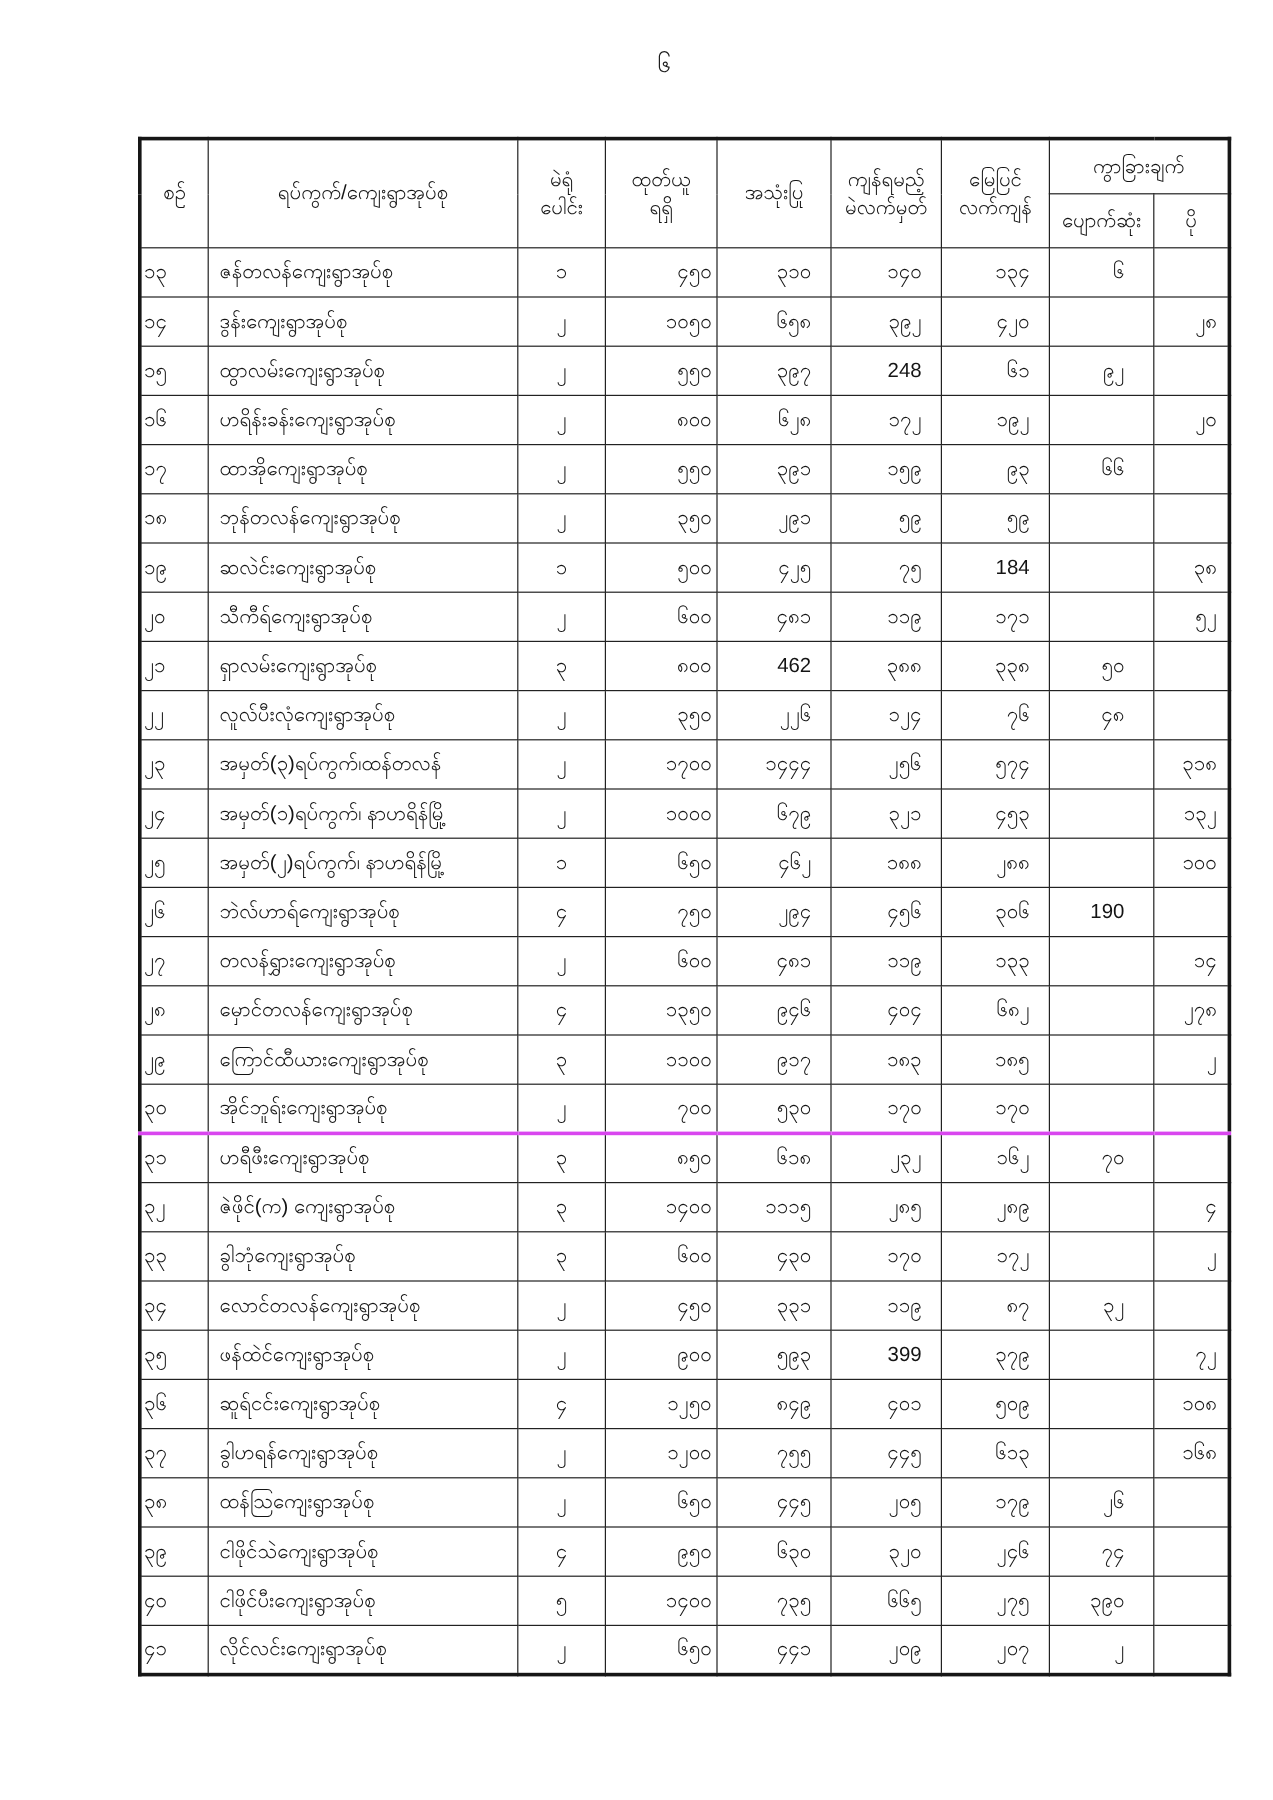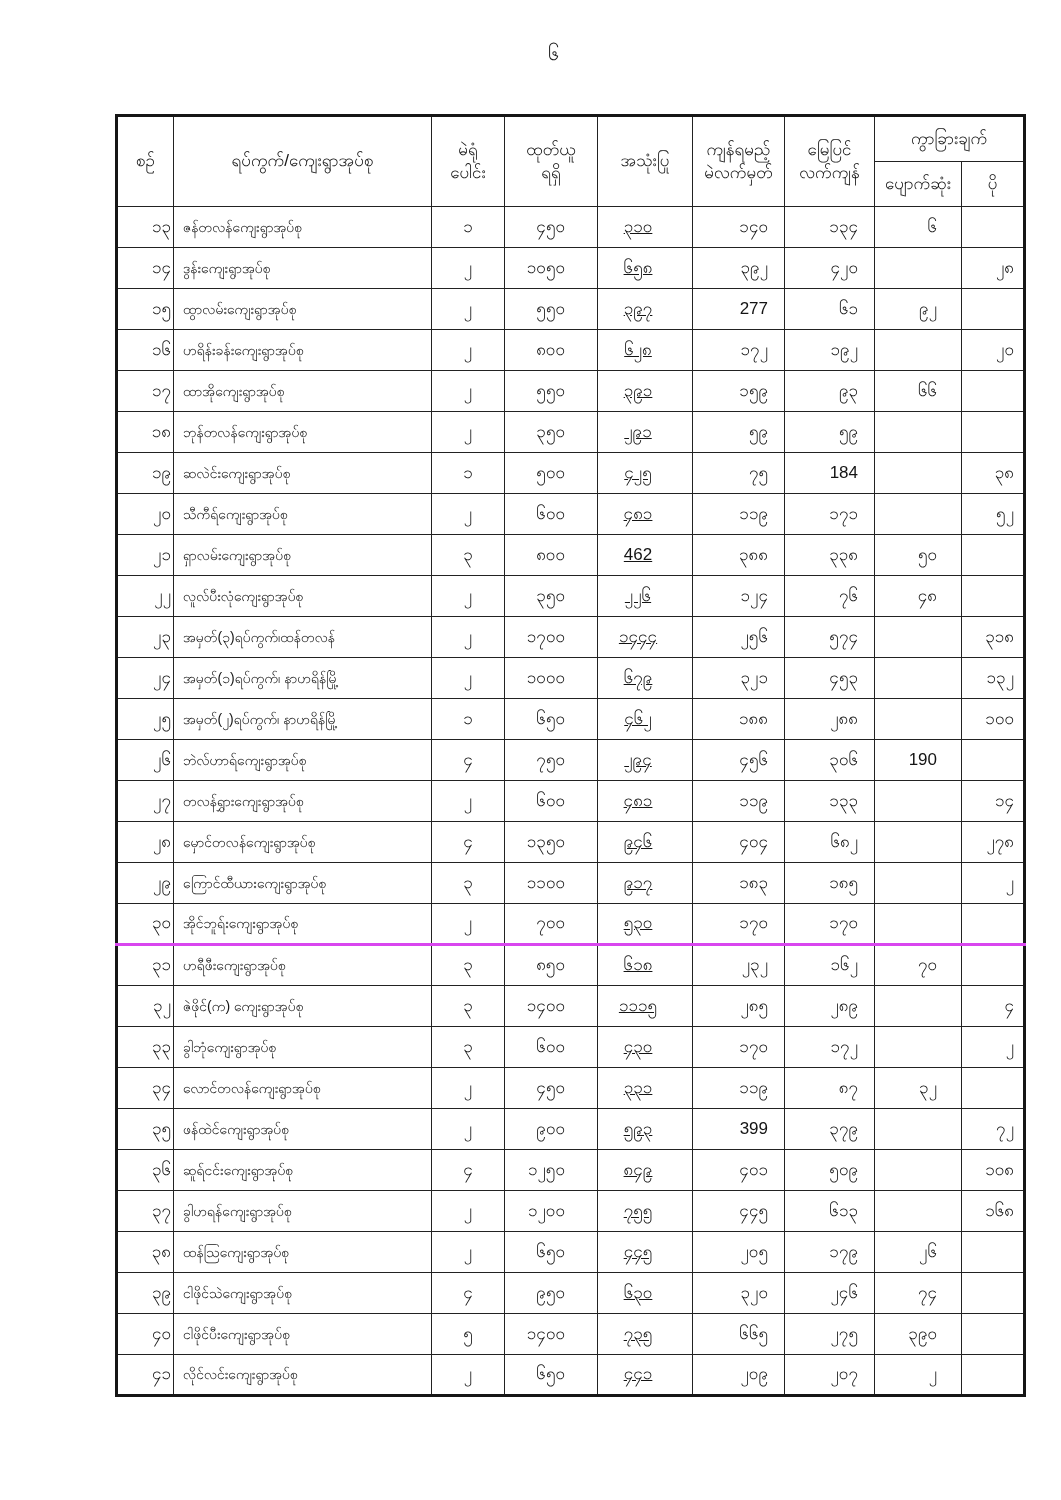--- a/index.html
+++ b/index.html
@@ -54,25 +54,25 @@
   col.w-no       { width: 57px;  }
   col.w-name     { width: 258px; }
   col.w-stations { width: 73px;  }
   col.w-received { width: 93px;  }
   col.w-used     { width: 95px;  }
   col.w-expected { width: 92px;  }
   col.w-ground   { width: 90px;  }
   col.w-lost     { width: 87px;  }
   col.w-extra    { width: 63px;  }
   
-  td.c-no       { text-align: right; }
-  td.c-name     { text-align: left; padding-left: 9px; font-size: 14px; }
+  td.c-no       { text-align: left; }
+  td.c-name     { text-align: left; padding-left: 9px; font-size: 17px; }
   td.c-stations { text-align: center; }
-  td.c-received { text-align: right; padding-right: 32px; }
-  td.c-used     { text-align: center; padding-right: 16px; text-decoration: underline; }
+  td.c-received { text-align: right; padding-right: 4px; }
+  td.c-used     { text-align: right; padding-right: 16px; }
   td.c-expected { text-align: right; padding-right: 16px; }
   td.c-ground   { text-align: right; padding-right: 16px; margin-left: 48px; }
   td.c-lost     { text-align: right; padding-right: 24px; }
   td.c-extra    { text-align: right; padding-right: 9px;  }
   
   .ballot-table tbody tr:nth-child(18) td { border-bottom: 3px solid #d946ef; }
 </style>
 </head>
 <body>
 
@@ -154,21 +154,21 @@
           <td class="c-ground">၄၂၀</td>
           <td class="c-lost"></td>
           <td class="c-extra">၂၈</td>
         </tr>
         <tr>
           <td class="c-no">၁၅</td>
           <td class="c-name">ထွာလမ်းကျေးရွာအုပ်စု</td>
           <td class="c-stations">၂</td>
           <td class="c-received">၅၅၀</td>
           <td class="c-used">၃၉၇</td>
-          <td class="c-expected">277</td>
+          <td class="c-expected">248</td>
           <td class="c-ground">၆၁</td>
           <td class="c-lost">၉၂</td>
           <td class="c-extra"></td>
         </tr>
         <tr>
           <td class="c-no">၁၆</td>
           <td class="c-name">ဟရိန်းခန်းကျေးရွာအုပ်စု</td>
           <td class="c-stations">၂</td>
           <td class="c-received">၈၀၀</td>
           <td class="c-used">၆၂၈</td>

